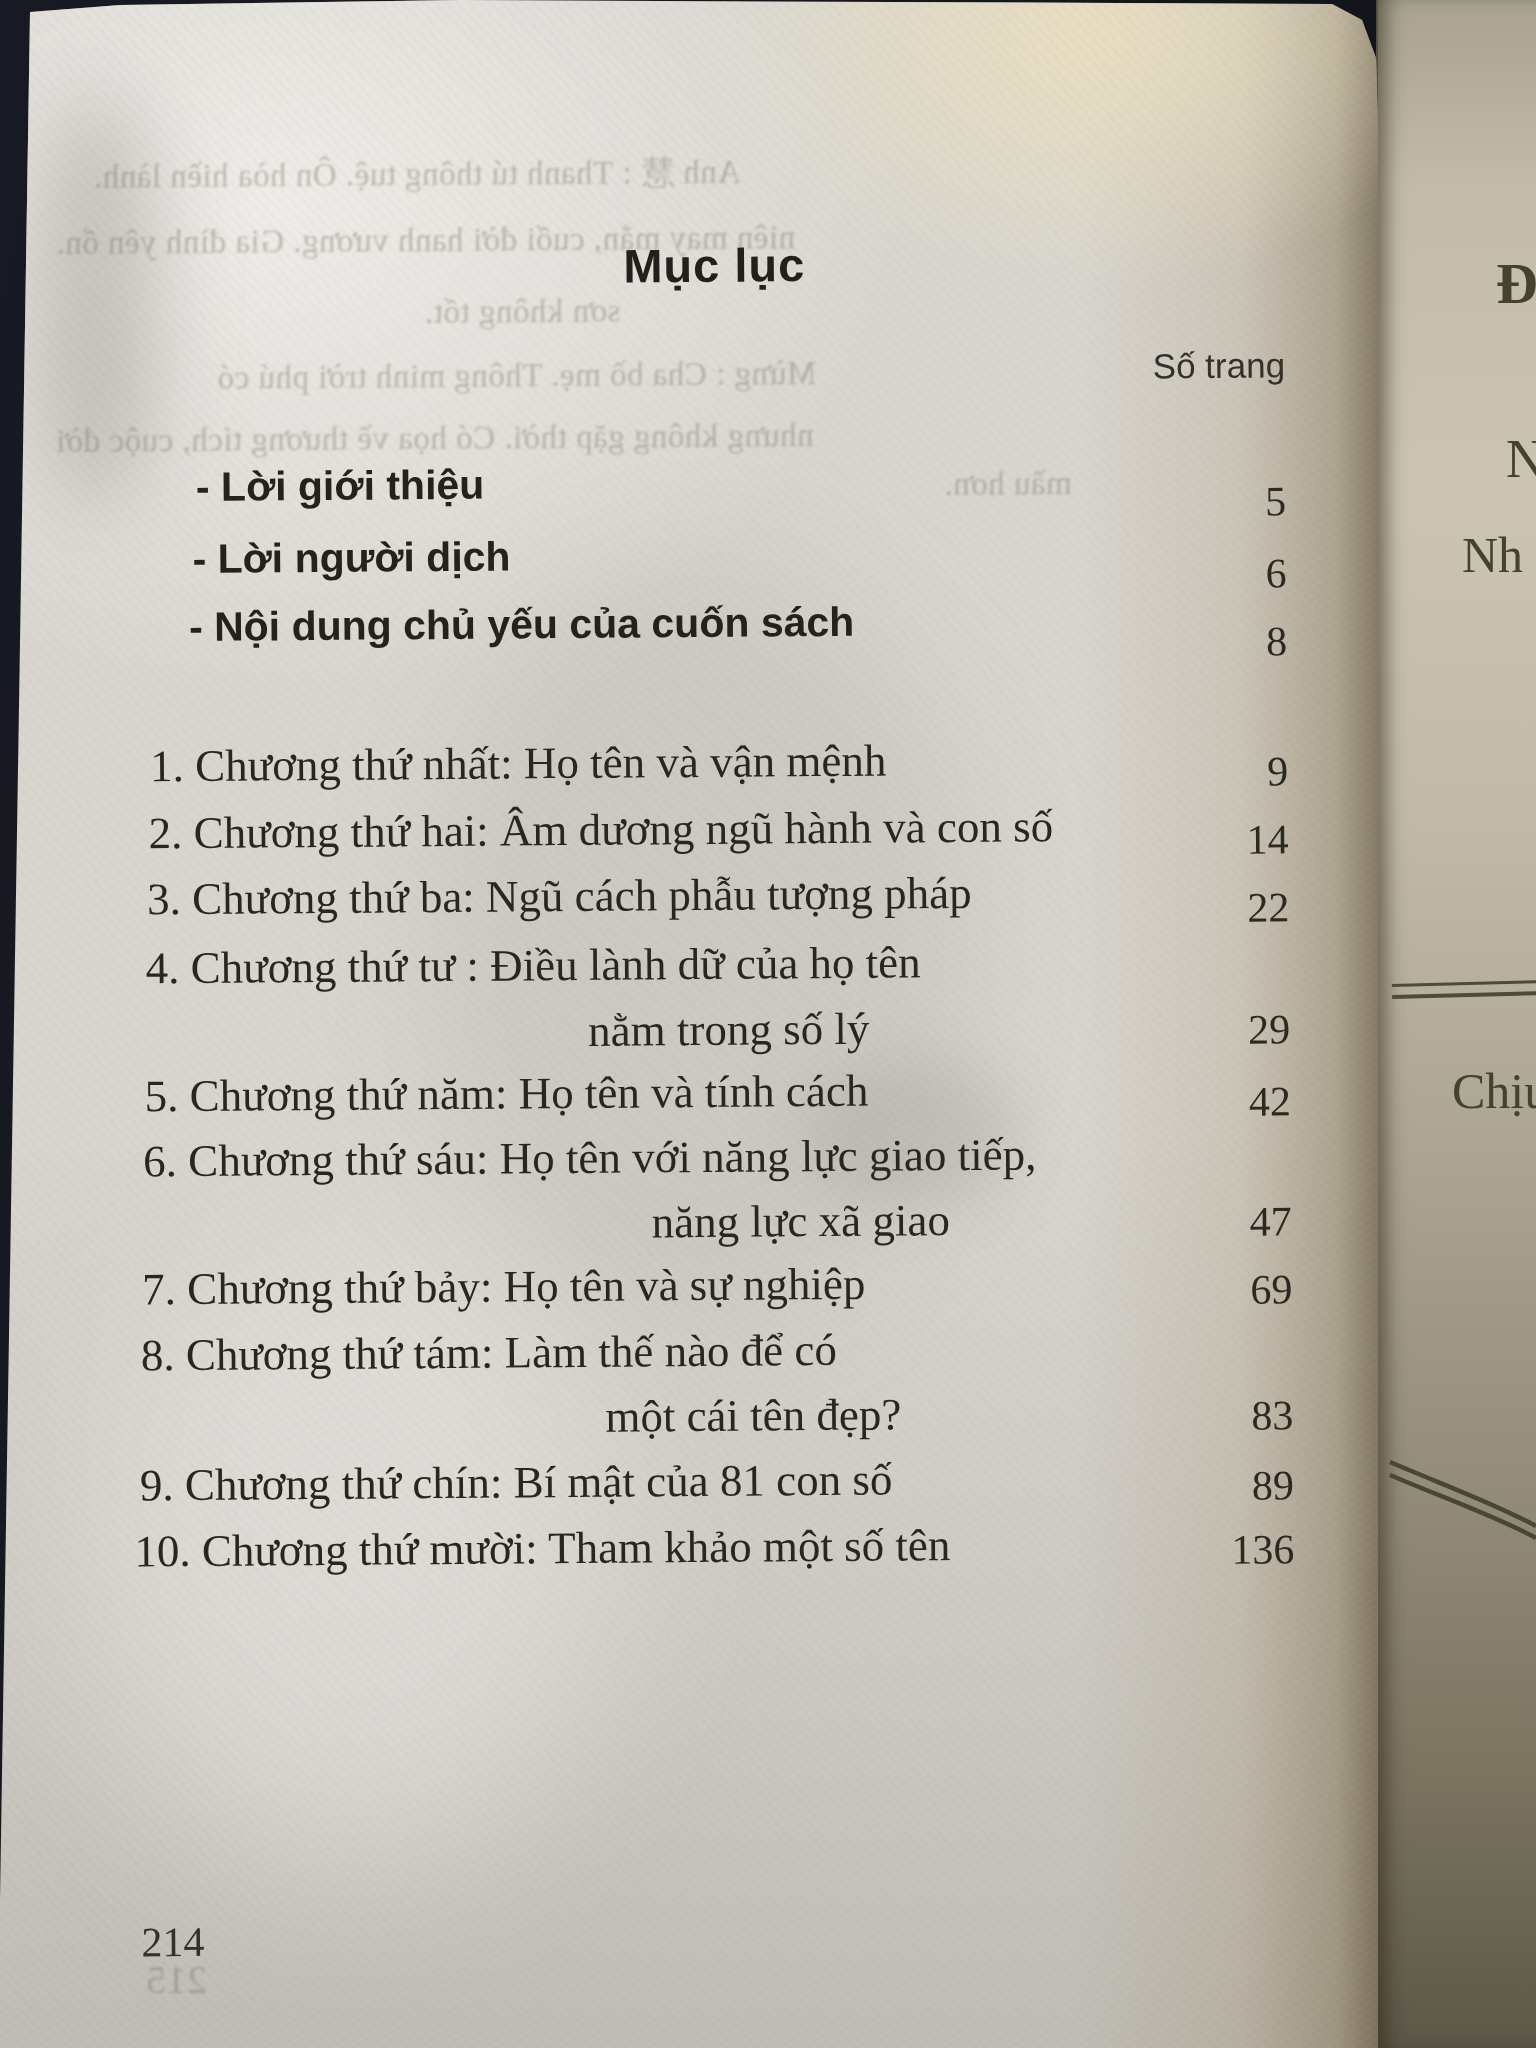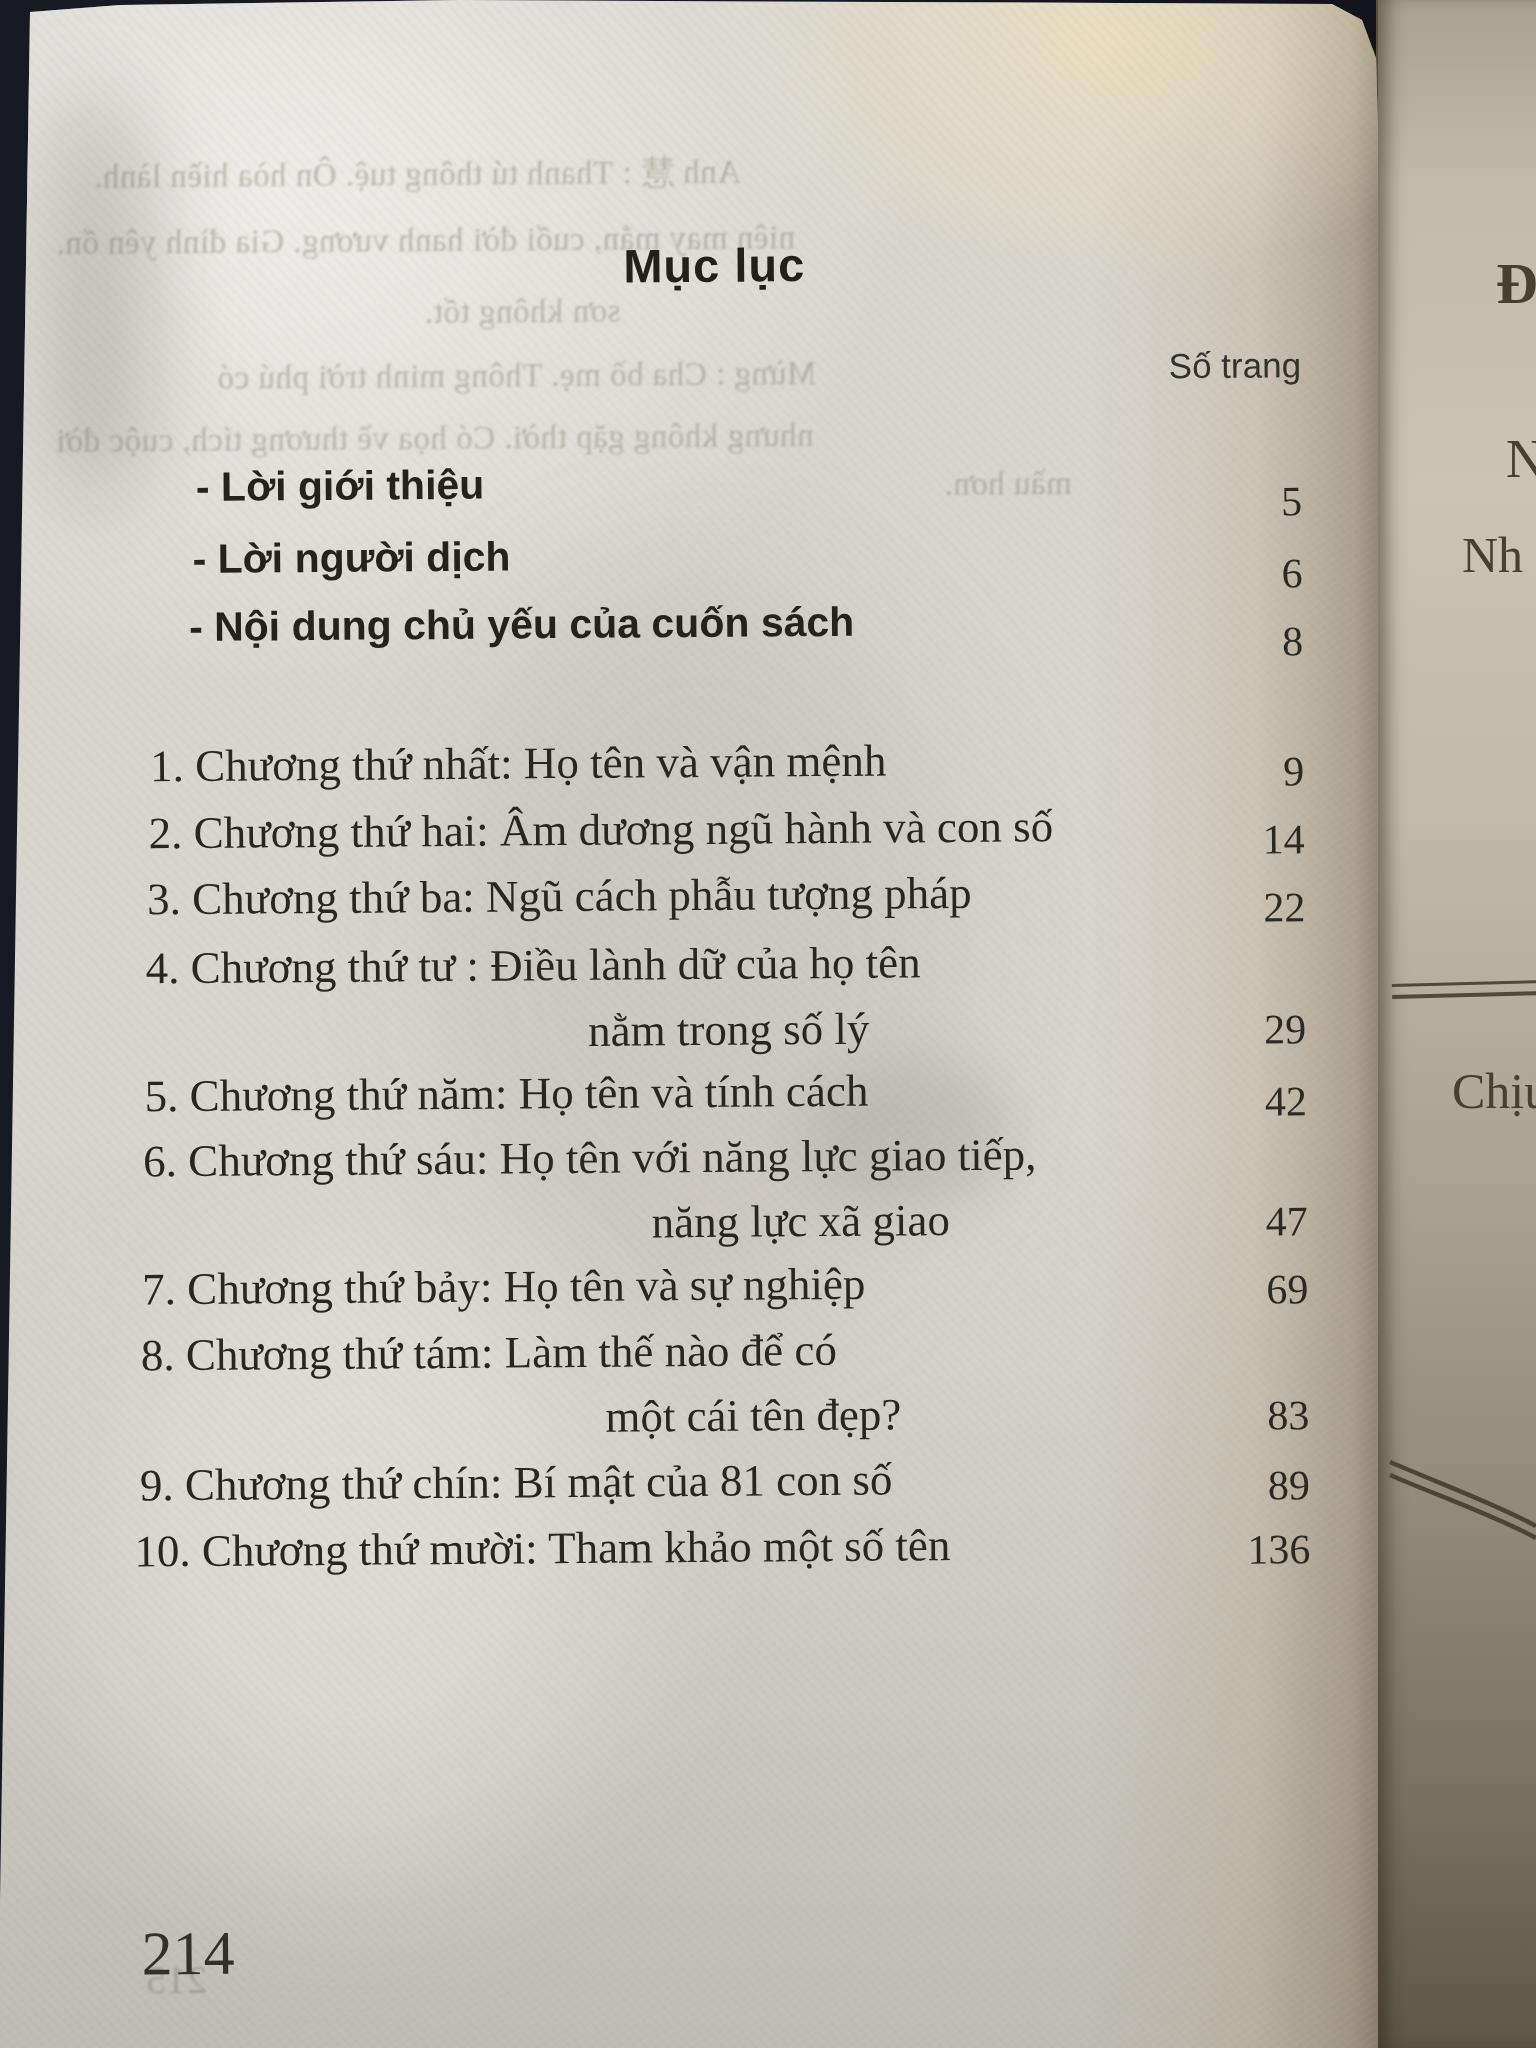--- a/index.html
+++ b/index.html
@@ -8,21 +8,20 @@
          font-family:"Liberation Serif","DejaVu Serif",serif;}
   
   .page-left{position:absolute;left:0;top:0;width:1378px;height:2048px;
     background:
       radial-gradient(ellipse 900px 700px at 20% 10%, rgba(240,238,234,0.95) 0%, rgba(240,238,234,0) 70%),
       radial-gradient(ellipse 520px 330px at 79% 2%, rgba(235,223,191,0.9) 0%, rgba(235,223,191,0) 75%),
       linear-gradient(to right, rgba(0,0,0,0) 78%, rgba(142,117,70,0.18) 90%, rgba(112,92,54,0.42) 97%, rgba(82,66,38,0.62) 100%),
       linear-gradient(to bottom, rgba(0,0,0,0) 55%, rgba(92,87,77,0.10) 82%, rgba(92,87,77,0.20) 100%),
       #d8d5cf;
     clip-path:polygon(30px 12px,120px 5px,460px 0px,1332px 4px,1362px 20px,1376px 58px,1378px 130px,1378px 2048px,0px 2048px,0px 1902px);
-    padding-left:16px;
   }
   .grain{position:absolute;inset:0;opacity:.55;pointer-events:none;
     background:
       repeating-linear-gradient(47deg, rgba(120,120,114,0.05) 0 3px, rgba(0,0,0,0) 3px 8px),
       repeating-linear-gradient(-33deg, rgba(255,255,255,0.05) 0 2px, rgba(0,0,0,0) 2px 7px);}
   .blot{position:absolute;border-radius:50%;pointer-events:none;}
   .b1{left:420px;top:560px;width:560px;height:760px;background:rgba(160,156,146,0.20);filter:blur(60px);}
   .b2{left:90px;top:1250px;width:520px;height:620px;background:rgba(236,234,229,0.50);filter:blur(80px);}
   .b3{left:800px;top:1060px;width:220px;height:150px;background:rgba(148,143,132,0.28);filter:blur(30px);}
   .b4{left:30px;top:90px;width:130px;height:420px;background:rgba(118,113,103,0.30);filter:blur(40px);}
@@ -31,21 +30,21 @@
   .bleed{position:absolute;transform:scaleX(-1);color:#76725f;opacity:.40;
          filter:blur(1.1px);font-size:33px;white-space:nowrap;letter-spacing:.5px;}
   
   .ttl{position:absolute;left:150px;width:1140px;text-align:center;
        font:700 47px "Liberation Sans","DejaVu Sans",sans-serif;color:#21201b;letter-spacing:1px;}
   .hdr{position:absolute;right:88px;width:300px;text-align:right;
        font:400 35px "Liberation Sans","DejaVu Sans",sans-serif;color:#32312c;}
   .fr{position:absolute;font:700 41px "Liberation Sans","DejaVu Sans",sans-serif;color:#23221d;white-space:nowrap;}
   .ch{position:absolute;font-size:45px;color:#28261f;white-space:nowrap;}
   .pg{position:absolute;right:88px;width:150px;text-align:right;font-size:42px;color:#2a2922;}
-  .folio{position:absolute;font-size:62px;color:#32302a;}
+  .folio{position:absolute;font-size:42px;color:#32302a;}
   
   .page-right{position:absolute;left:1376px;top:0;width:160px;height:2048px;
     background:linear-gradient(180deg,#a9a291 0%,#c2bba9 9%,#cbc4b2 24%,#c1baa8 40%,#ada593 56%,#948d7b 72%,#7a7360 87%,#5d5748 100%);
     box-shadow:inset 16px 0 20px -8px rgba(40,32,18,0.55);
     border-left:2px solid #55503e;}
   .rp-txt{position:absolute;color:#45402f;white-space:nowrap;}
   .rule{position:absolute;left:14px;width:146px;transform:rotate(-1.5deg);}
   .rule span{display:block;background:#4f4938;}
   .rule .t{height:3px;margin-bottom:8px;}
   .rule .b{height:4px;}

